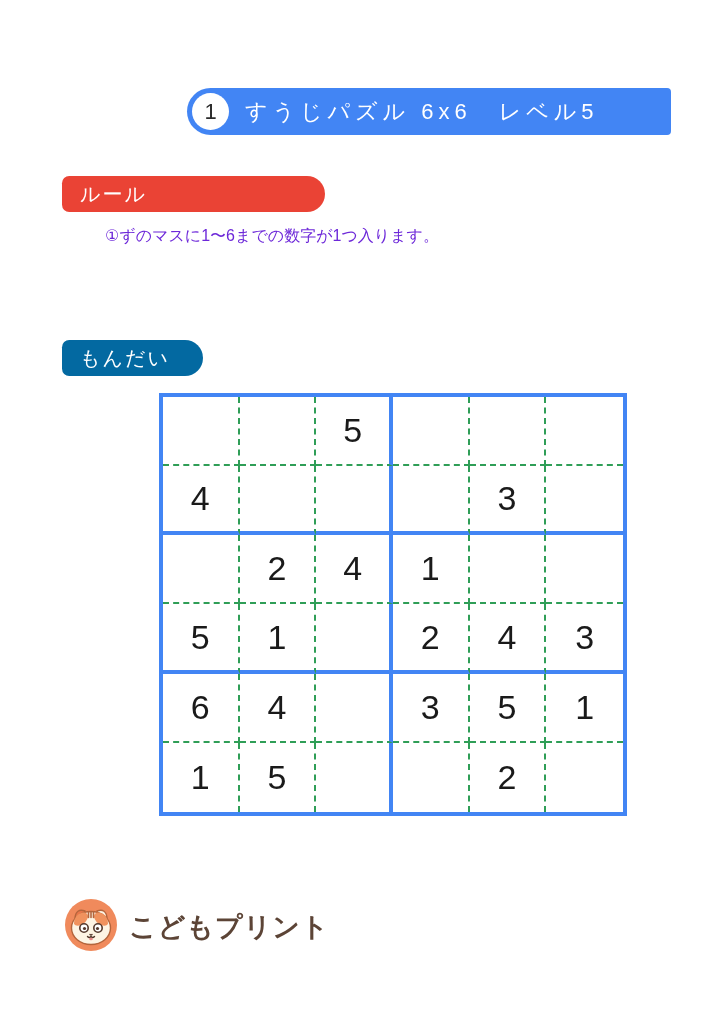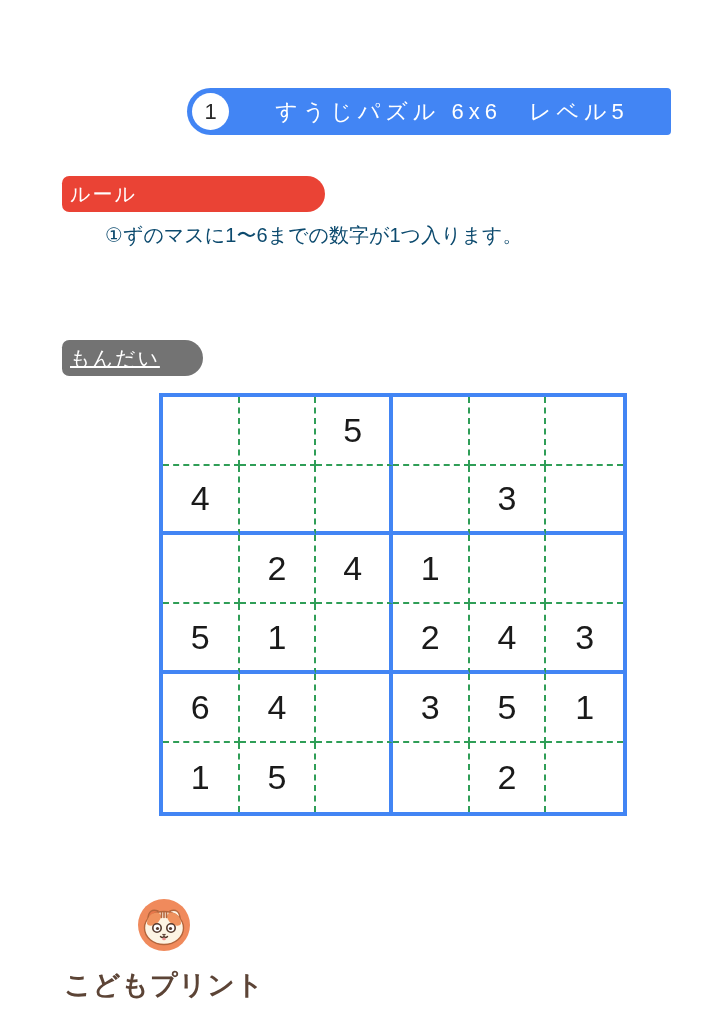--- a/index.html
+++ b/index.html
@@ -14,36 +14,36 @@
     position:absolute;left:187px;top:88px;width:484px;height:47px;
     background:#4285F4;border-radius:24px 4px 4px 24px;
   }
   .banner-number{
     position:absolute;left:5px;top:5px;width:37px;height:37px;border-radius:50%;
     background:#ffffff;display:flex;align-items:center;justify-content:center;
     font-size:22px;color:#2b2b2b;
   }
   .banner-title{
     position:absolute;left:58px;right:12px;top:0;height:63px;line-height:47px;
-    text-align:center;color:#ffffff;font-size:22px;letter-spacing:5px;font-weight:500;
+    text-align:left;color:#ffffff;font-size:22px;letter-spacing:5px;font-weight:500;
     white-space:nowrap;
   }
 
   
   .badge{
     position:absolute;height:36px;border-radius:8px 20px 20px 8px;
     display:flex;align-items:center;color:#ffffff;font-size:20px;
-    padding-left:8px;letter-spacing:2px;font-weight:500;
+    padding-left:18px;letter-spacing:2px;font-weight:500;
   }
   .badge-rule{left:62px;top:176px;width:263px;background:#EA4335;}
   .badge-problem{left:62px;top:340px;width:141px;background:#34A853;}
 
   
   .rules{
-    position:absolute;left:105px;top:220px;color:#0c4a6e;font-size:20px;
+    position:absolute;left:105px;top:220px;color:#6d28d9;font-size:16px;
     line-height:31px;white-space:nowrap;
   }
 
   
   .grid{
     position:absolute;left:159px;top:393px;width:468px;height:423px;
     border:4px solid #4285F4;display:grid;
     grid-template-columns:repeat(6,1fr);grid-template-rows:repeat(6,1fr);
     background:#ffffff;
   }
@@ -51,21 +51,21 @@
     display:flex;align-items:center;justify-content:center;
     font-size:34px;color:#1a1a1a;
   }
   .v-cell{border-right:2px dashed #2F9E57;}
   .v-block{border-right:4px solid #4285F4;}
   .h-cell{border-bottom:2px dashed #2F9E57;}
   .h-block{border-bottom:4px solid #4285F4;}
 
   
   .logo{
-    position:absolute;left:64px;top:898px;display:flex;align-items:center;gap:11px;flex-direction:column;
+    position:absolute;left:64px;top:898px;display:flex;align-items:center;gap:11px;
   }
   .logo-text{
     font-size:27px;font-weight:bold;color:#5C4436;letter-spacing:1px;
   }
 </style>
 </head>
 <body>
 
 <div id="page">
 
@@ -74,21 +74,21 @@
     <div class="banner-title">すうじパズル 6x6　レベル5</div>
   </div>
 
   <div class="badge badge-rule" style="background: rgb(234, 67, 53);">
     <span>ルール</span>
   </div>
   <div class="rules">
     <div>①ずのマスに1〜6までの数字が1つ入ります。</div>
   </div>
 
-  <div class="badge badge-problem" style="background: #737373; text-decoration: underline;">
+  <div class="badge badge-problem" style="background: #0369a1;">
     <span>もんだい</span>
   </div>
 
   <div class="grid" style="border-color: rgb(66, 133, 244);">
       <div class="cell v-cell h-cell"></div>
       <div class="cell v-cell h-cell"></div>
       <div class="cell v-block h-cell">5</div>
       <div class="cell v-cell h-cell"></div>
       <div class="cell v-cell h-cell"></div>
       <div class="cell h-cell"></div>

